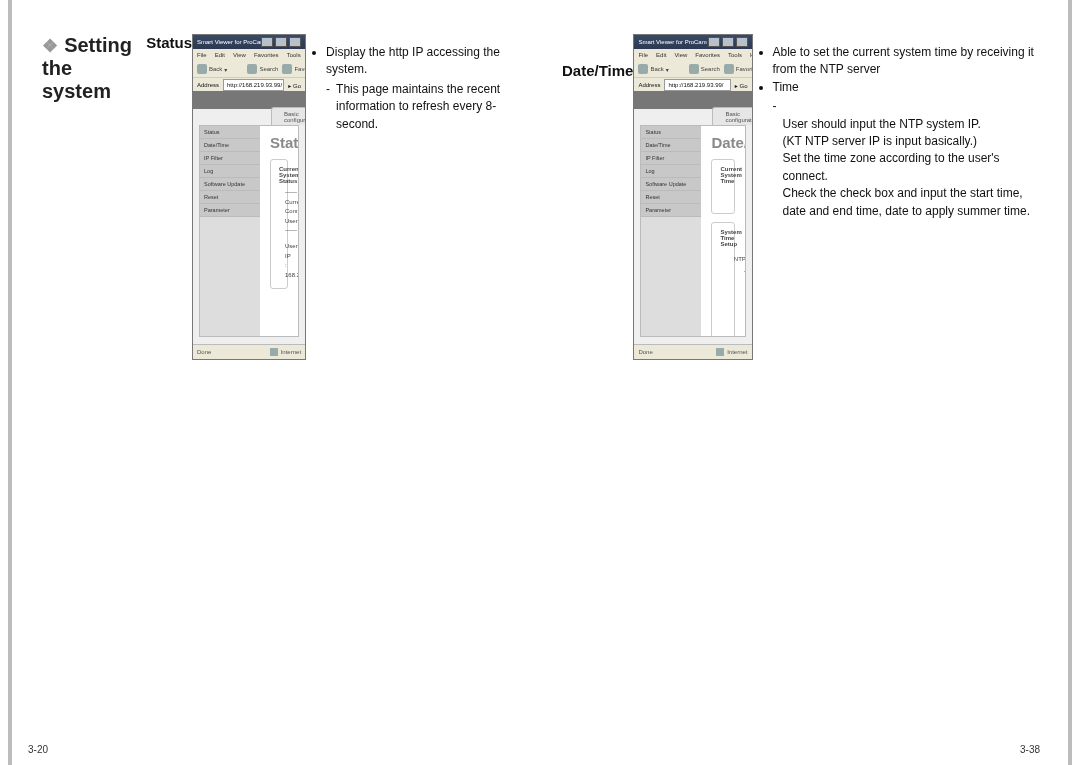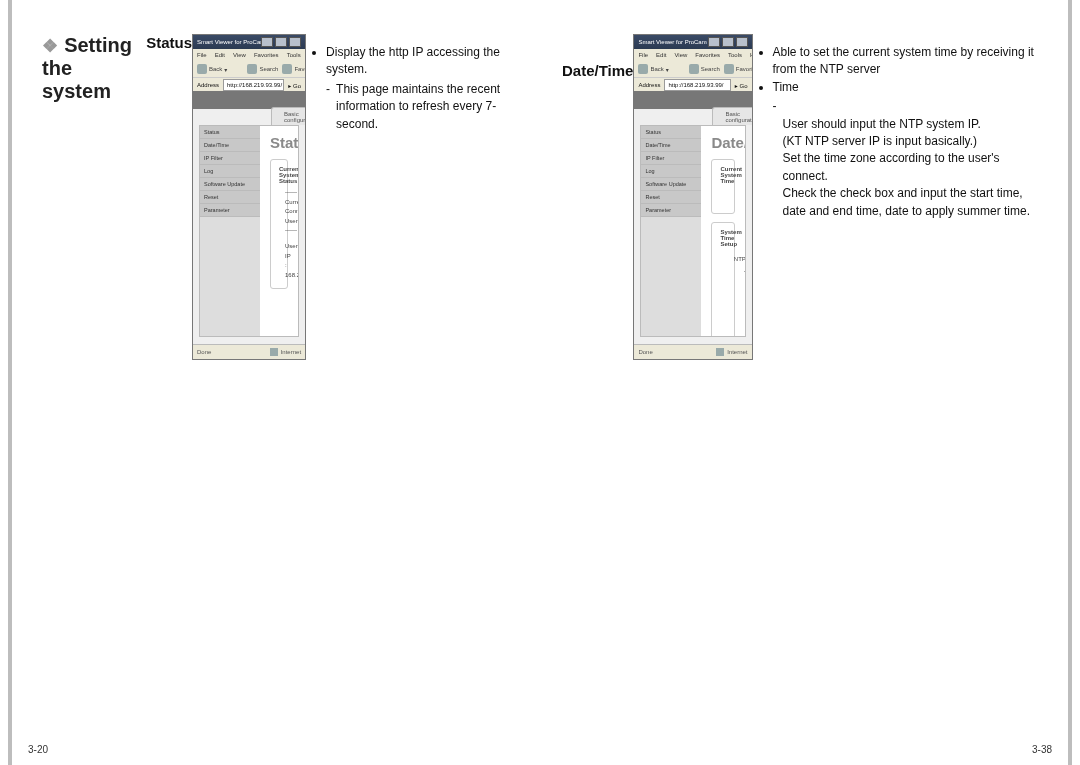--- a/index.html
+++ b/index.html
@@ -45,21 +45,21 @@
   .btns{display:flex;justify-content:flex-end;gap:4px;margin-top:4px;}
   .btns .b{font-size:6px;border:1px solid #999;background:#eee;padding:1px 7px;border-radius:2px;}
   .statusbar{position:absolute;left:0;right:0;bottom:0;height:14px;background:#ece9d8;border-top:1px solid #bbb;display:flex;align-items:center;padding:0 4px;font-size:6px;color:#555;}
   .statusbar .right{margin-left:auto;display:flex;align-items:center;gap:3px;}
   .statusbar .ric{width:8px;height:8px;background:#9aa;display:inline-block;}
   ul.desc{list-style:disc;padding-left:18px;margin:10px 0 0 2px;font-size:12px;line-height:1.45;}
   ul.desc ul{list-style:none;padding-left:0;margin:2px 0 0 0;}
   ul.desc ul li{position:relative;padding-left:10px;}
   ul.desc ul li::before{content:"-";position:absolute;left:0;}
   .pgnum{position:absolute;bottom:10px;font-size:10px;color:#333;}
-  .pgnum.l{left:28px;} .pgnum.r{right:28px;}
+  .pgnum.l{left:28px;} .pgnum.r{right:40px;}
   .thead{display:flex;font-size:5.5px;gap:12px;justify-content:center;color:#444;}
   .cb{width:8px;height:8px;border:1px solid #888;display:inline-block;vertical-align:middle;margin-right:3px;}
 </style>
 </head>
 <body>
 
 <div class="page">
   <div class="edge l"></div>
   <div class="edge r"></div>
 
@@ -150,21 +150,21 @@
               <span class="ric"></span>
               <span>Internet</span>
             </span>
         </div>
       </div>
 
       <ul class="desc">
         <li>
           <span>Display the http IP accessing the system.</span>
           <ul>
-            <li>This page maintains the recent information to refresh every 7-second.</li>
+            <li>This page maintains the recent information to refresh every 8-second.</li>
           </ul>
         </li>
       </ul>
     </div>
 
     <div class="col">
       <h2 class="sub" style="margin-top:28px;">Date/Time</h2>
 
       <div class="shot right">
         <div class="titlebar">

